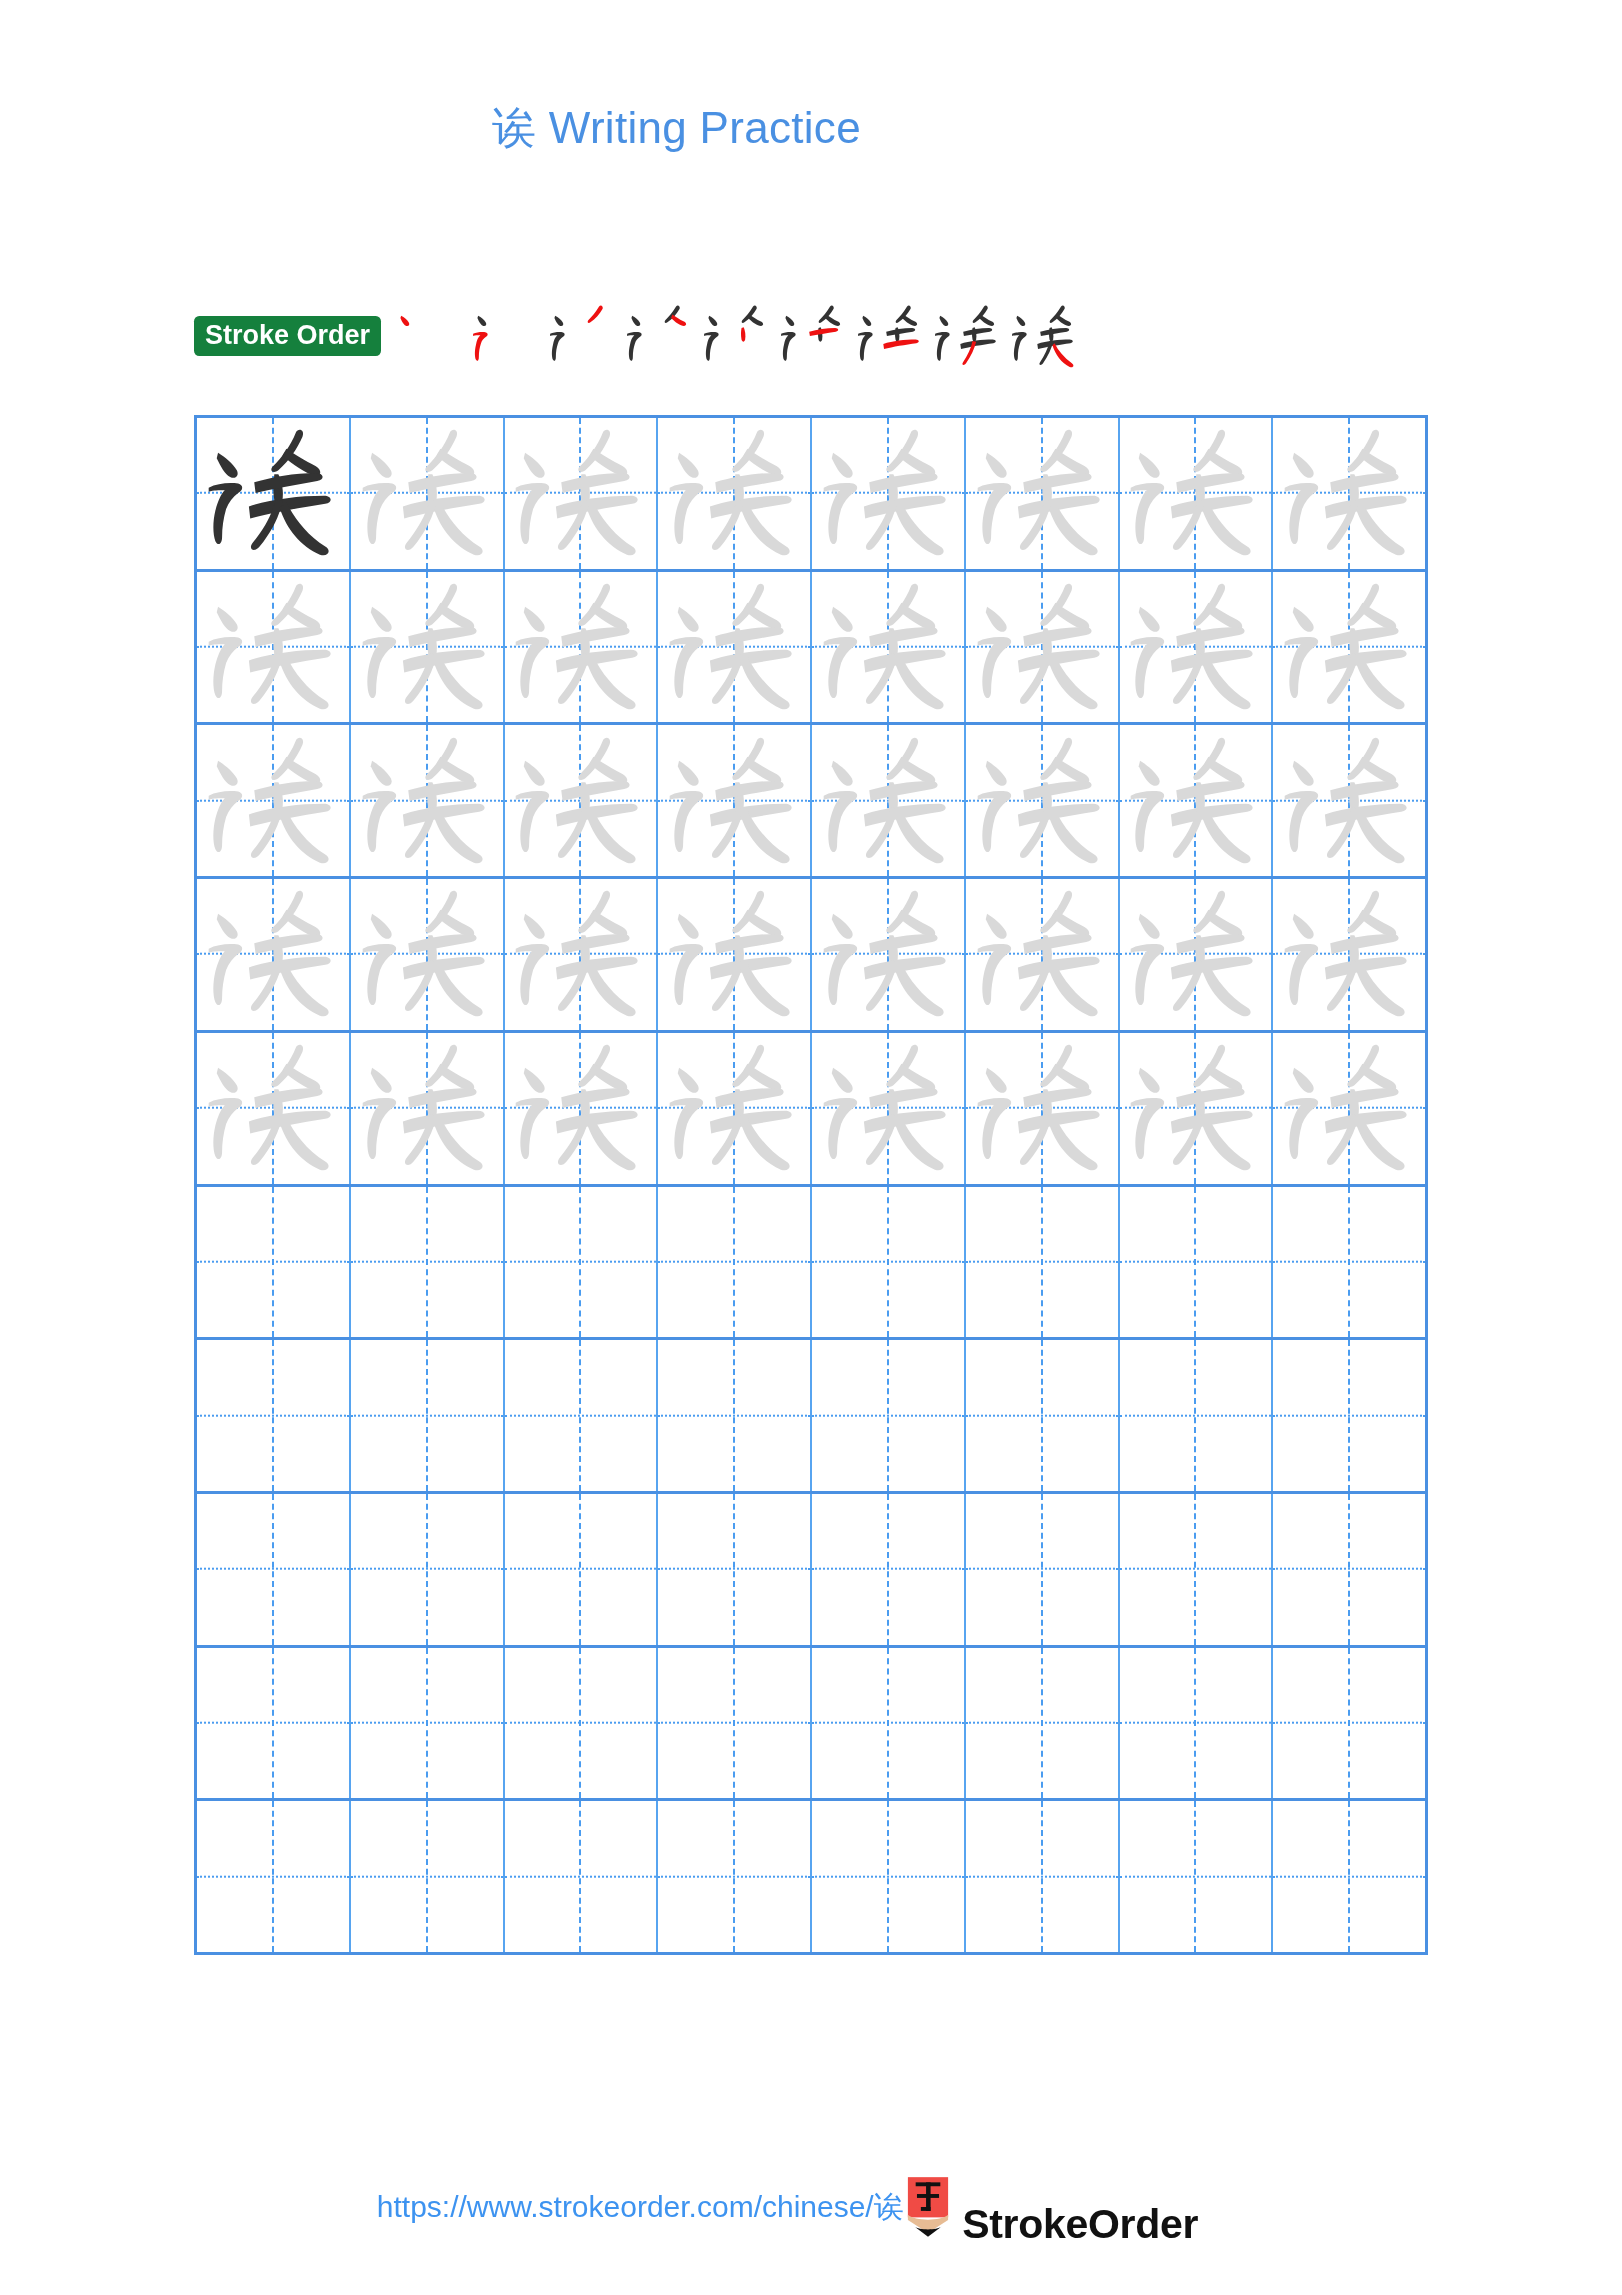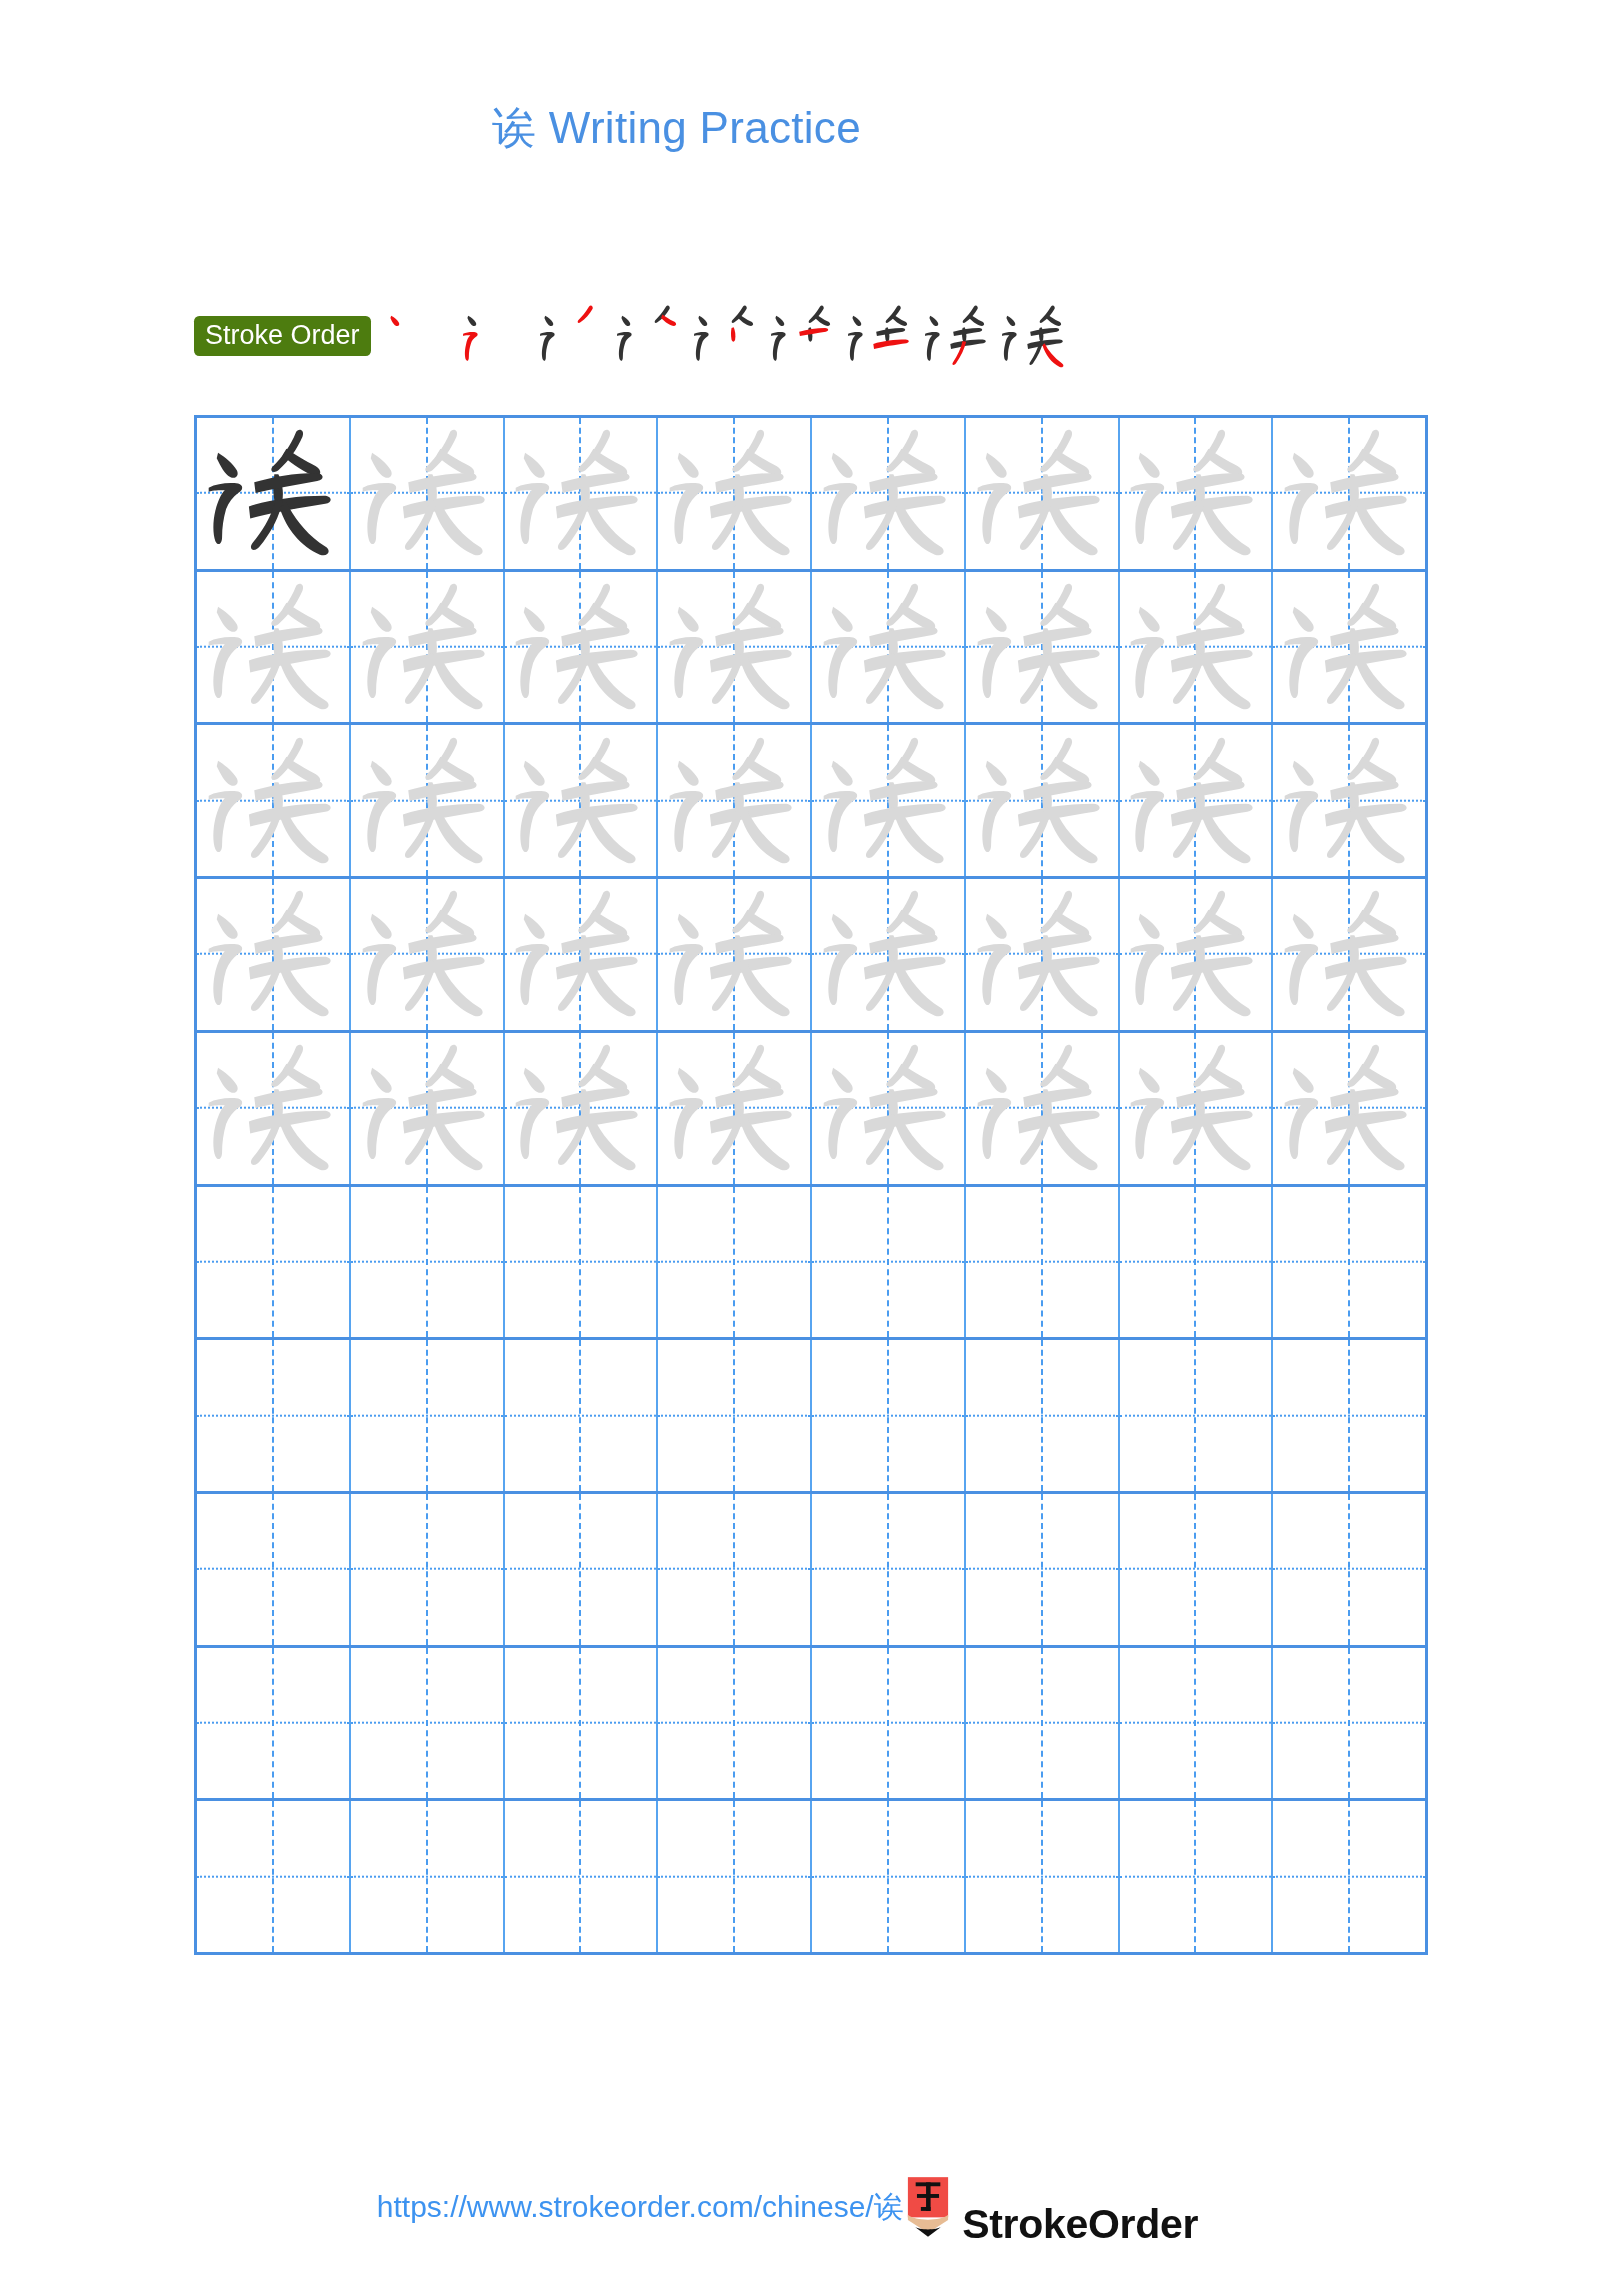--- a/index.html
+++ b/index.html
@@ -36,24 +36,24 @@
   .stroke-order-row {
     position: absolute;
     top: 300px;
     left: 194px;
     width: 1234px;
     height: 72px;
     display: flex;
     align-items: center;
   }
   .so-badge {
-    background: #4d7c0f;
+    background: #15803d;
     color: #ffffff;
     font-size: 27px;
-    font-weight: 400;
+    font-weight: 700;
     border-radius: 5.2px;
     padding: 5.9px 11px 7.9px 11px;
     line-height: 1;
     white-space: nowrap;
     flex: 0 0 auto;
   }
   .so-glyphs {
     flex: 1 1 auto;
     display: flex;
     align-items: center;

